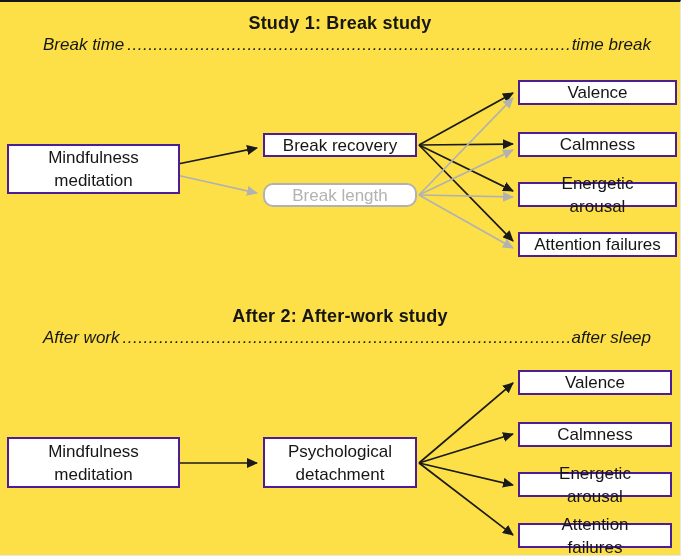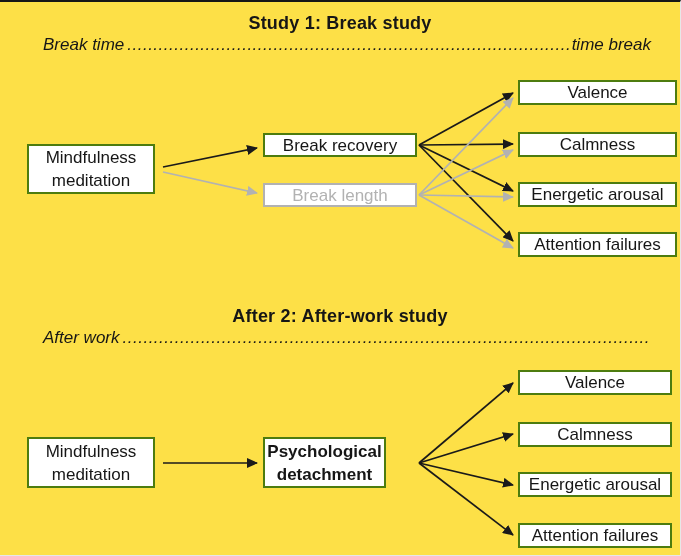--- a/index.html
+++ b/index.html
@@ -29,33 +29,34 @@
   }
   .timeline .dots{
     flex:1 1 auto;min-width:0;overflow:hidden;
     margin:0 3px;
     letter-spacing:0.5px;
   }
   .node{
     position:absolute;
     box-sizing:border-box;
     background:#ffffff;
-    border:2px solid #4d7c0f;
+    border:2px solid #4c1d95;
     display:flex;align-items:center;justify-content:center;
     text-align:center;
     font-size:17px;line-height:23px;
-    padding:0 2px;
+    padding:0 14px;
   }
   .node.gray{
     border-color:#b2b2b2;
     color:#b2b2b2;
+    border-radius:10px;
   }
-  .w-pred{left:7px;width:128px;height:50px;margin-left:20px;}
+  .w-pred{left:7px;width:173px;height:50px;}
   .w-med{left:263px;width:154px;height:24px;}
-  .w-med-tall{left:263px;width:123px;height:51px;font-weight:bold;}
+  .w-med-tall{left:263px;width:154px;height:51px;}
   .out-s1{left:518px;width:159px;height:25px;}
   .out-s2{left:518px;width:154px;height:25px;}
   svg.arrows{position:absolute;left:0;top:0;pointer-events:none;}
 </style>
 </head>
 <body>
 
 <div class="figure">
 
   <svg class="arrows" width="681" height="556" viewBox="0 0 681 556">
@@ -105,20 +106,21 @@
   <div class="node out-s1" style="top:78px;">Valence</div>
   <div class="node out-s1" style="top:130px;">Calmness</div>
   <div class="node out-s1" style="top:180px;">Energetic arousal</div>
   <div class="node out-s1" style="top:230px;">Attention failures</div>
 
   <div class="study-title" style="top:304px;">After 2: After-work study</div>
 
   <div class="timeline" style="top:326px;">
     <span>After work</span>
     <span class="dots">........................................................................................................................................................</span>
+    <span>after sleep</span>
   </div>
 
   <div class="node w-pred" style="top:435px;height:51px;">Mindfulness meditation</div>
 
   <div class="node w-med-tall" style="top:435px;">Psychological detachment</div>
 
   <div class="node out-s2" style="top:368px;">Valence</div>
   <div class="node out-s2" style="top:420px;">Calmness</div>
   <div class="node out-s2" style="top:470px;">Energetic arousal</div>
   <div class="node out-s2" style="top:521px;">Attention failures</div>

